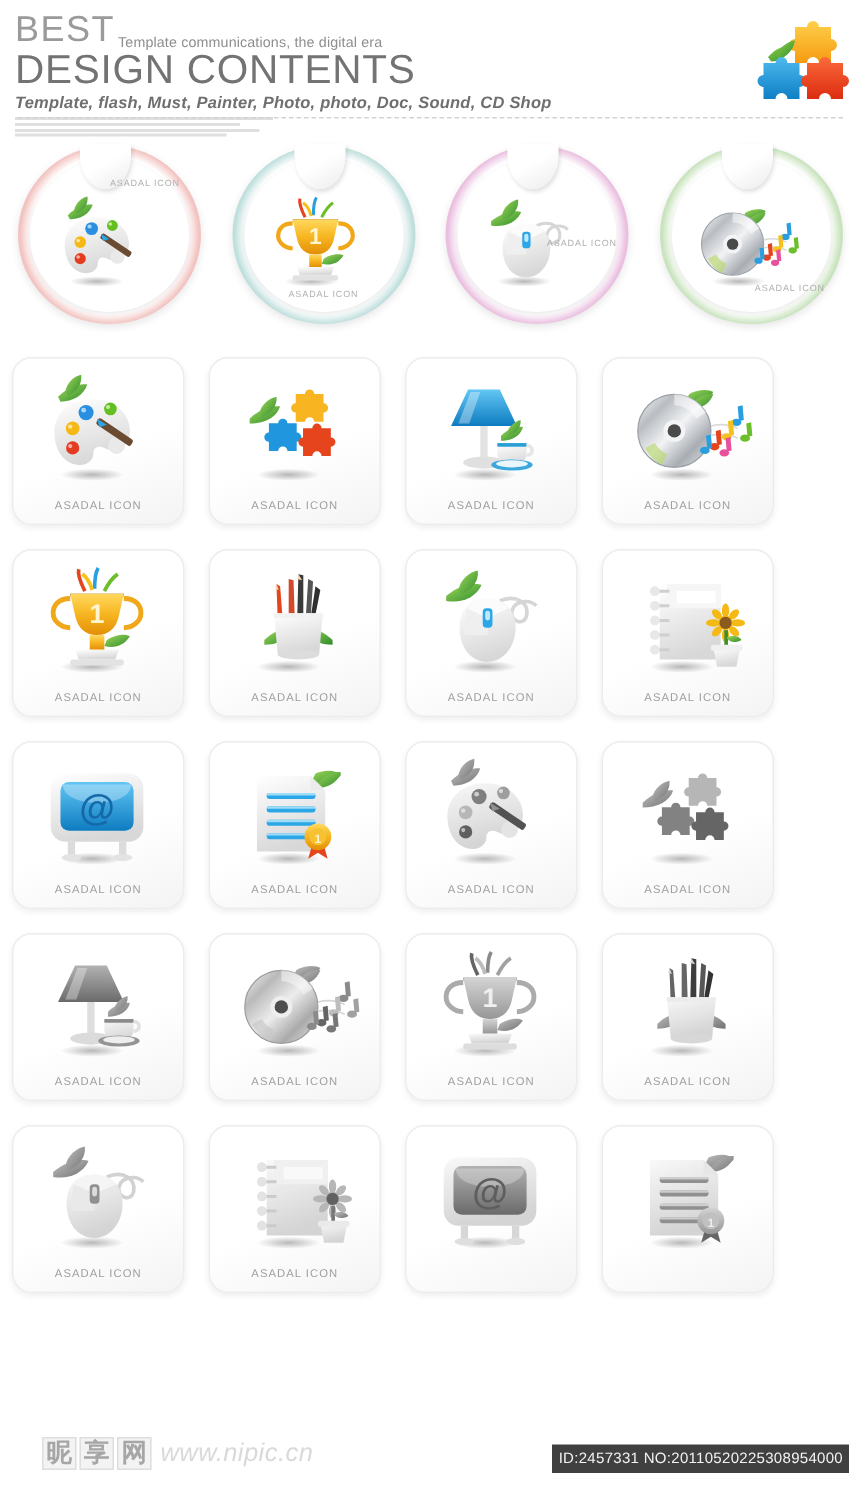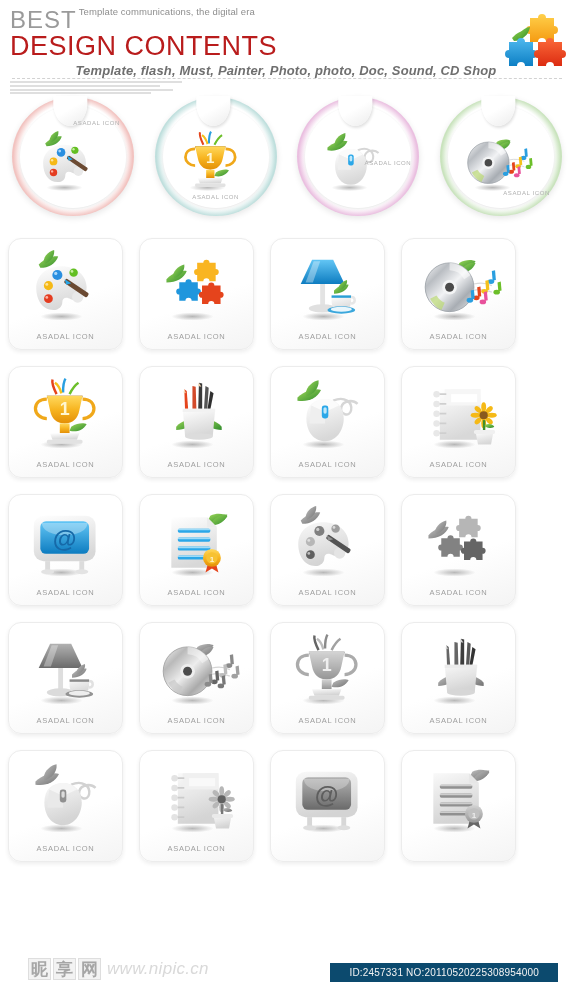--- a/index.html
+++ b/index.html
@@ -6,33 +6,33 @@
   html,body { width:574px; height:996px; }
   body {
     background:#ffffff;
     font-family:"Liberation Sans", sans-serif;
     position:relative;
     overflow:hidden;
   }
 
   
   .header { position:relative; height:80px; padding:6px 12px 0 10px; }
-  .title-line1 { display:flex; align-items:flex-start; gap:2px; }
+  .title-line1 { display:flex; align-items:flex-end; gap:2px; }
   .best {
     font-size:24px; letter-spacing:1px; color:#9a9a9a; font-weight:400;
     font-family:"Liberation Sans", sans-serif;
   }
   .tagline { font-size:9.5px; color:#8e8e8e; letter-spacing:.1px; }
   .title-line2 {
-    font-size:27px; letter-spacing:.5px; color:#b91c1c; font-weight:400;
+    font-size:27px; letter-spacing:.5px; color:#737373; font-weight:400;
     line-height:1.05; margin-top:-2px;
   }
   .subline {
-    font-size:13px; font-style:italic; font-weight:bold; color:#6f6f6f;
-    margin-top:3px; letter-spacing:.15px;text-align:center;
+    font-size:11px; font-style:italic; font-weight:bold; color:#6f6f6f;
+    margin-top:3px; letter-spacing:.15px;
   }
   .fineprint { margin-top:3px; }
   .fineprint span {
     display:block; height:2px; background:#d9d9d9; margin-bottom:1.6px;
     opacity:.85;
   }
   .fineprint span:nth-child(1){ width:172px; }
   .fineprint span:nth-child(2){ width:150px; }
   .fineprint span:nth-child(3){ width:163px; }
   .fineprint span:nth-child(4){ width:141px; }
@@ -109,23 +109,23 @@
   .wm-box b {
     display:inline-block; background:#f2f2f2; color:#9f9f9f;
     font-size:17px; line-height:20px; padding:0 2px; border:1px solid #dcdcdc;
     font-family:"DejaVu Sans", sans-serif; font-weight:bold;
   }
   .wm-url {
     font-size:17px; color:#d6d6d6; font-style:italic; font-weight:normal;
     letter-spacing:.3px;
   }
   .idbar {
-    position:absolute; right:16px; bottom:14px; z-index:20;
-    background:#0c4a6e; color:#f3f3f3; font-size:10px;
-    padding:4px 19px; letter-spacing:.2px; white-space:nowrap;
+    position:absolute; right:8px; bottom:14px; z-index:20;
+    background:#404040; color:#f3f3f3; font-size:10px;
+    padding:4px 4px; letter-spacing:.2px; white-space:nowrap;
   }
 
   svg { display:block; overflow:visible; }
 </style>
 </head>
 <body>
 
 <div class="header">
   <div class="title-line1">
     <span class="best">BEST</span>

